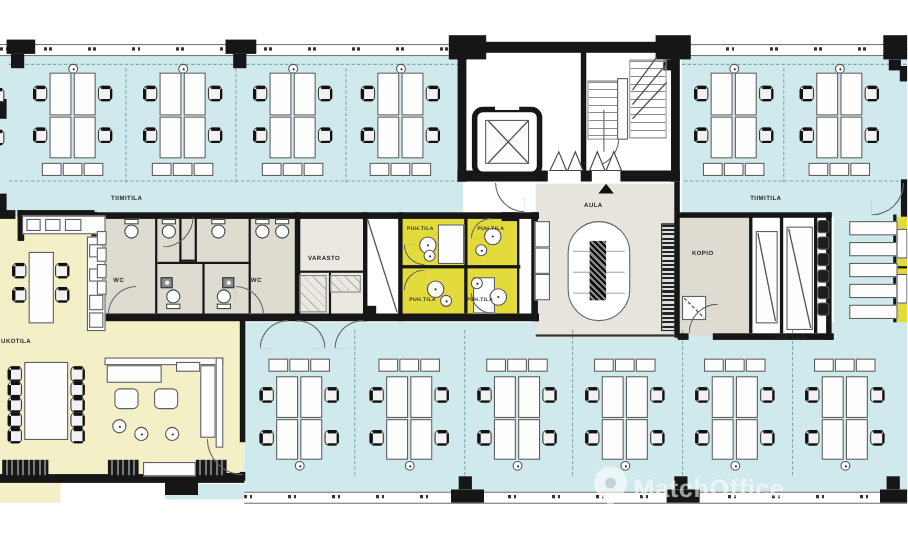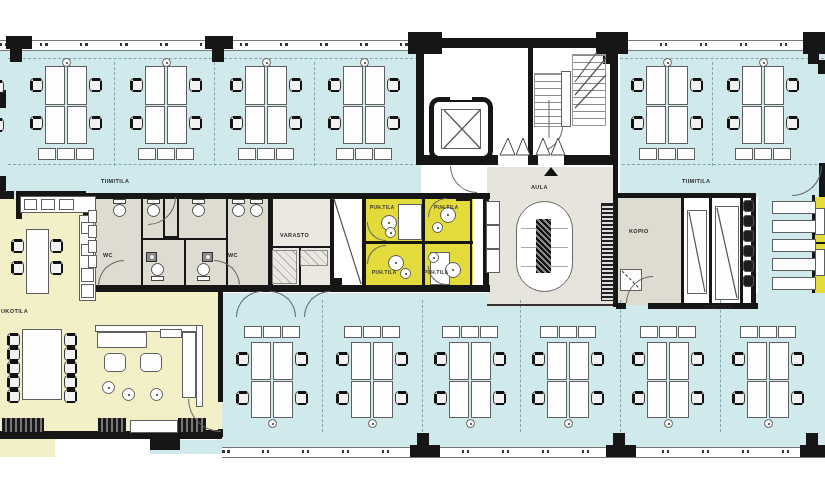--- a/index.html
+++ b/index.html
@@ -769,13 +769,21 @@
     <g stroke="#444" stroke-width="1" fill="#fff">
       <polygon points="500,155 508,138 515,155"></polygon>
         <polygon points="516,155 523,138 530,155"></polygon>
       <polygon points="536,155 543,138 550,155"></polygon>
         <polygon points="551,155 558,138 565,155"></polygon>
     </g>
     <polygon points="544,176 551,167 558,176" fill="#111"></polygon>
     <line x1="549" y1="138" x2="549" y2="100" stroke="#666" stroke-width="1"></line>
   </svg>
 
+  <div class="watermark">
+    <span class="wm-pin">
+        <span class="head"></span>
+        <span class="tip"></span>
+        <span class="hole"></span>
+      </span>
+    <span class="wm-text">MatchOffice</span>
+  </div>
 </div>
 
 </body></html>

